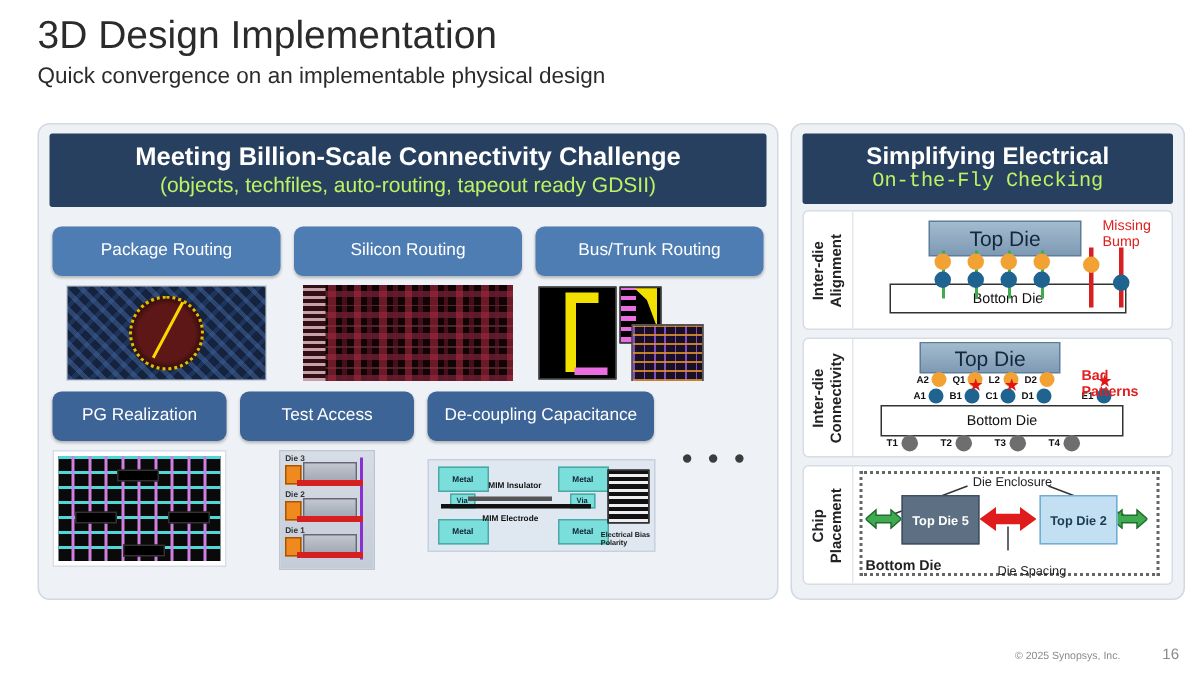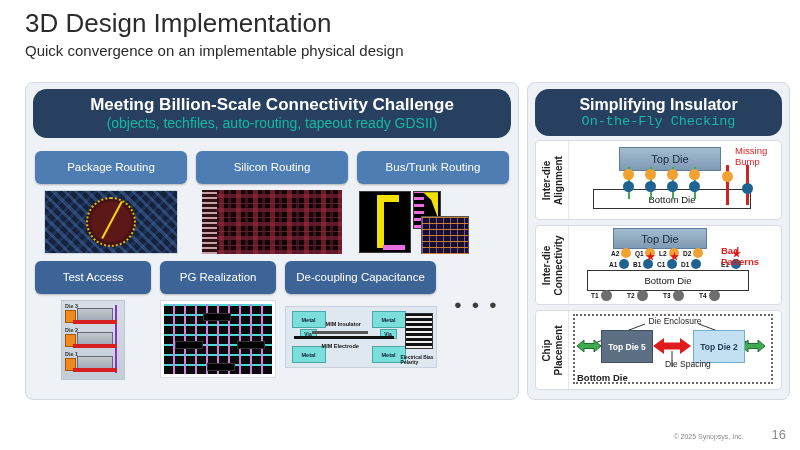--- a/index.html
+++ b/index.html
@@ -4,24 +4,24 @@
 <style>
   html,body{margin:0;padding:0;background:#fff;}
   .slide{position:relative;width:800px;height:450px;background:#fff;overflow:hidden;
          font-family:"Liberation Sans",sans-serif;color:#222;}
   .title{position:absolute;left:25px;top:8px;font-size:26px;color:#2b2b2b;}
   .subtitle{position:absolute;left:25px;top:42px;font-size:15px;color:#2b2b2b;}
   .panels{position:absolute;left:25px;top:82px;width:765px;height:318px;display:flex;gap:8px;}
   .panel{background:#eef1f5;border:1px solid #d3d9e0;border-radius:8px;box-sizing:border-box;}
   .panel.left{width:494px;flex:none;}
   .panel.right{flex:1;}
-  .panel-header{background:#27405f;border-radius:14px;margin:6px 7px 4px 7px;padding:6px 4px;
+  .panel-header{background:#27405f;border-radius:2px;margin:6px 7px 4px 7px;padding:6px 4px;
                 text-align:center;color:#fff;}
   .ph-title{font-size:17px;font-weight:bold;line-height:1.2;}
-  .ph-sub{font-size:14px;color:#14b8a6;line-height:1.2;}
+  .ph-sub{font-size:14px;color:#bef264;line-height:1.2;}
   .panel.right .ph-title{font-size:16px;}
   .panel.right .ph-sub{font-size:13.5px;font-family:Liberation Mono, monospace;}
   .tiles{padding:2px 9px 6px 9px;}
   .trow{display:flex;gap:9px;margin-top:7px;align-items:flex-start;}
   .tile{flex:1;display:flex;flex-direction:column;align-items:center;gap:6px;min-width:0;}
   .tile-btn{width:100%;min-height:33px;border-radius:6px;color:#fff;font-size:11.5px;
             display:flex;align-items:center;justify-content:center;text-align:center;
             line-height:1.15;padding:2px 4px;box-sizing:border-box;
             box-shadow:0 1px 2px rgba(0,0,0,.25);}
   .row1 .tile-btn{background:#4d7db3;}
@@ -102,34 +102,34 @@
   .dots{flex:none;width:64px;display:flex;justify-content:center;padding-top:36px;
         font-size:13px;color:#3c3c3c;letter-spacing:3px;}
   
   .vcard{display:flex;background:#fff;border:1px solid #d8dde3;border-radius:4px;
          margin:0 7px 5px 7px;height:78px;overflow:hidden;}
   .vlabel{width:32px;flex:none;border-right:1px solid #e4e8ec;display:flex;align-items:center;justify-content:center;}
   .vlabel span{transform:rotate(-90deg);font-size:10px;font-weight:bold;color:#222;
                width:72px;text-align:center;line-height:1.15;}
   .vdiag{position:relative;flex:1;}
   .die-top{position:absolute;background:linear-gradient(#a3bbce,#7e9ab4);border:1px solid #5d7d98;
-           color:#14283c;font-size:11px;display:flex;align-items:center;justify-content:center;}
+           color:#14283c;font-size:14px;display:flex;align-items:center;justify-content:center;}
   .die-bottom{position:absolute;background:#fff;border:1px solid #333;color:#111;font-size:9.5px;
            display:flex;align-items:center;justify-content:center;}
   .ann{position:absolute;color:#e02020;font-size:9.5px;line-height:1.15;text-align:left;}
   .dot{position:absolute;border-radius:50%;}
   .gline{position:absolute;width:2px;background:#3faa4f;}
   .rline{position:absolute;width:3px;background:#d42020;}
   .pinlab{position:absolute;font-size:6.5px;font-weight:bold;color:#111;}
   .star{position:absolute;color:#e01515;font-size:10px;font-weight:bold;}
   .dotted-box{position:absolute;border:2px dotted #666;background:#fff;}
   .small-lab{position:absolute;font-size:8.5px;color:#222;}
   .footer{position:absolute;right:14px;bottom:8px;display:flex;gap:28px;align-items:baseline;}
   .footer .copy{font-size:7px;color:#8a8a8a;}
-  .footer .page{font-size:13px;color:#8a8a8a;}
+  .footer .page{font-size:10px;color:#8a8a8a;}
 </style>
 </head>
 <body>
 
 <div class="slide">
   <div class="title">3D Design Implementation</div>
   <div class="subtitle">Quick convergence on an implementable physical design</div>
 
   <div class="panels">
 
@@ -160,20 +160,30 @@
               <div class="yv"></div>
               <div class="yh"></div>
               <div class="mb"></div>
               <div class="pM"></div>
               <div class="yw"></div>
               <div class="pR"></div>
             </div>
           </div>
         </div>
         <div class="trow row2">
+          <div class="tile">
+            <div class="tile-btn">PG Realization</div>
+            <div class="thumb t-pg">
+              <div class="grid"></div>
+              <div class="chip" style="left:42px;top:12px;"></div>
+              <div class="chip" style="left:14px;top:40px;"></div>
+              <div class="chip" style="left:76px;top:40px;"></div>
+              <div class="chip" style="left:46px;top:62px;"></div>
+            </div>
+          </div>
           <div class="tile">
             <div class="tile-btn">Test Access</div>
             <div class="thumb t-test">
               <div class="vln"></div>
               <div class="rowd">
                 <span class="dlab">Die 3</span>
                 <div class="orange"></div>
                 <div class="die"></div>
                 <div class="red"></div>
               </div>
@@ -184,30 +194,20 @@
                 <div class="red"></div>
               </div>
               <div class="rowd">
                 <span class="dlab">Die 1</span>
                 <div class="orange"></div>
                 <div class="die"></div>
                 <div class="red"></div>
               </div>
             </div>
           </div>
-          <div class="tile">
-            <div class="tile-btn">PG Realization</div>
-            <div class="thumb t-pg">
-              <div class="grid"></div>
-              <div class="chip" style="left:42px;top:12px;"></div>
-              <div class="chip" style="left:14px;top:40px;"></div>
-              <div class="chip" style="left:76px;top:40px;"></div>
-              <div class="chip" style="left:46px;top:62px;"></div>
-            </div>
-          </div>
           <div class="tile" style="flex:1.3;">
             <div class="tile-btn">De-coupling Capacitance</div>
             <div class="thumb t-dec">
               <div class="metal" style="left:6px;top:4px;">Metal</div>
               <div class="metal" style="left:6px;bottom:4px;">Metal</div>
               <div class="metal" style="left:86px;top:4px;">Metal</div>
               <div class="metal" style="left:86px;bottom:4px;">Metal</div>
               <div class="via" style="left:14px;top:22px;">Via</div>
               <div class="via" style="left:94px;top:22px;">Via</div>
               <div class="step"></div>
@@ -218,21 +218,21 @@
               <div class="bias">Electrical Bias Polarity</div>
             </div>
           </div>
           <div class="dots">● ● ●</div>
         </div>
       </div>
     </section>
 
     <section class="panel right">
       <header class="panel-header">
-        <div class="ph-title">Simplifying Insulator</div>
+        <div class="ph-title">Simplifying Electrical</div>
         <div class="ph-sub">On-the-Fly Checking</div>
       </header>
 
       <div class="vcard">
         <div class="vlabel">
           <span>Inter-die Alignment</span>
         </div>
         <div class="vdiag">
           <div class="die-bottom" style="left:24px;top:48px;width:156px;height:18px;">Bottom Die</div>
           <div class="die-top" style="left:50px;top:6px;width:100px;height:22px;">Top Die</div>
@@ -313,21 +313,21 @@
           </svg>
           <svg style="position:absolute;left:172px;top:28px;" width="24" height="14">
             <polygon points="0,7 7,1 7,4.5 17,4.5 17,1 24,7 17,13 17,9.5 7,9.5 7,13" fill="#3faa4f" stroke="#1e6e2e" stroke-width="1"></polygon>
           </svg>
           <div class="die-top" style="left:32px;top:19px;width:50px;height:31px;background:#5d7083;border-color:#41505f;color:#fff;font-size:8.5px;font-weight:bold;">Top Die 5</div>
           <div class="die-top" style="left:124px;top:19px;width:50px;height:31px;background:#c3e0f2;border-color:#72aed2;color:#1c3a52;font-size:8.5px;font-weight:bold;">Top Die 2</div>
           <svg style="position:absolute;left:84px;top:26px;" width="38" height="18">
             <polygon points="0,9 11,1 11,5.5 27,5.5 27,1 38,9 27,17 27,12.5 11,12.5 11,17" fill="#e01b1b"></polygon>
           </svg>
           <div class="small-lab" style="left:8px;bottom:6px;font-weight:bold;font-size:9.5px;">Bottom Die</div>
-          <div class="small-lab" style="left:96px;bottom:20px;">Die Spacing</div>
+          <div class="small-lab" style="left:96px;bottom:4px;">Die Spacing</div>
         </div>
       </div>
     </section>
   </div>
 
   <div class="footer">
     <span class="copy">© 2025 Synopsys, Inc.</span>
     <span class="page">16</span>
   </div>
 </div>

